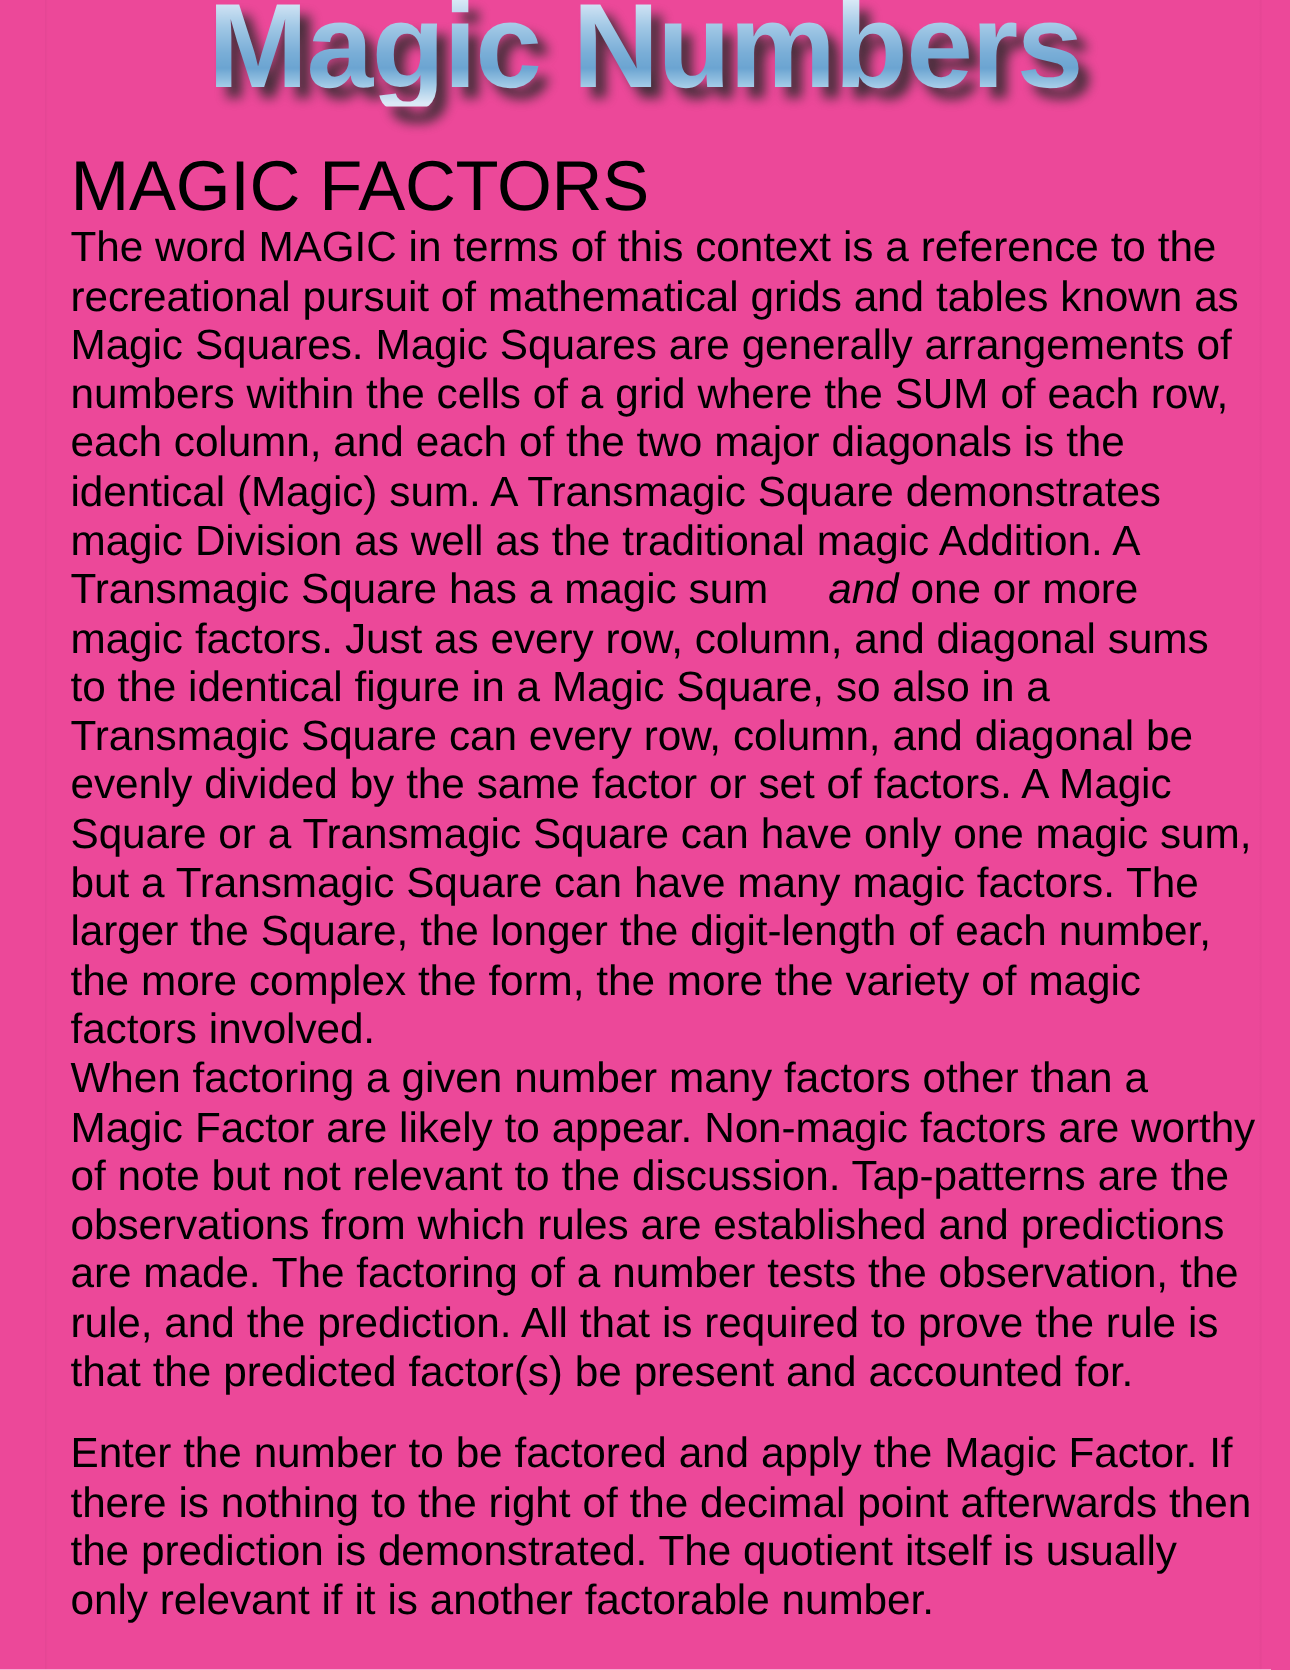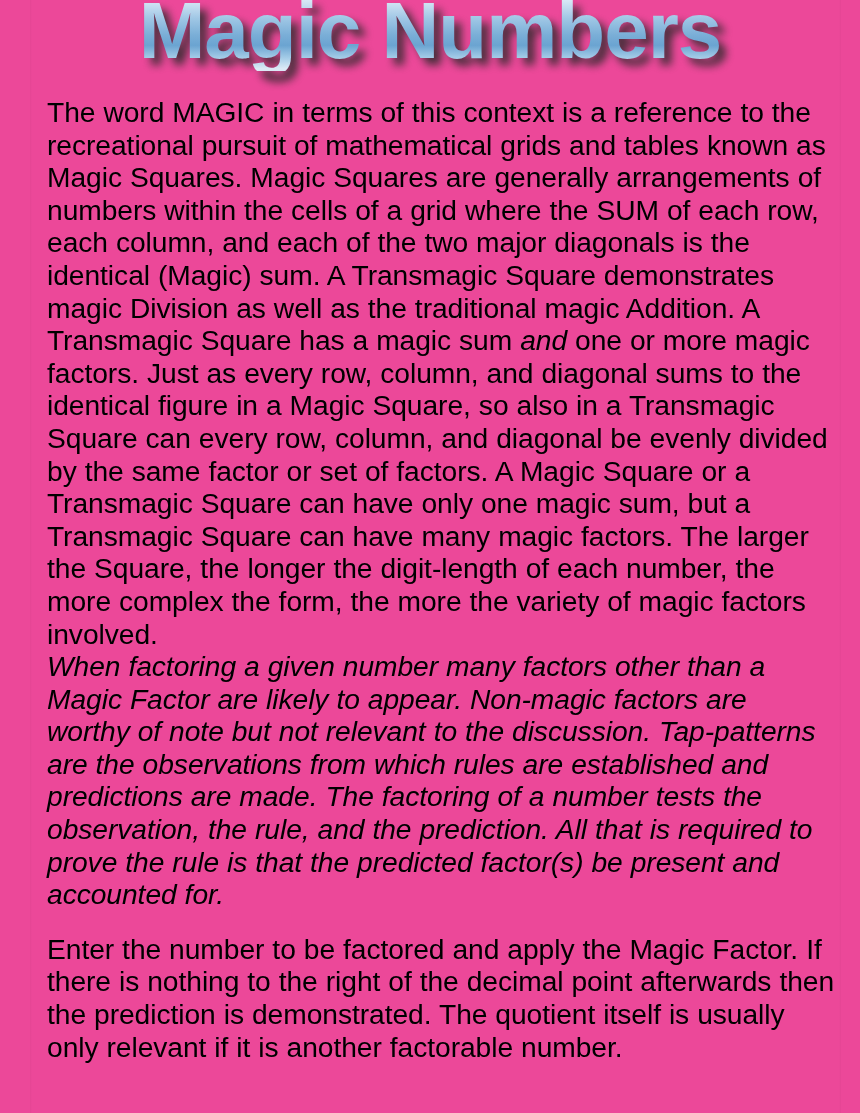--- a/index.html
+++ b/index.html
@@ -138,40 +138,42 @@
     letter-spacing: -0.05px;
     word-spacing: 0.2px;
     text-align: left;
   }
 
   p.par-gap {
     margin-top: 22px;
   }
 
   .par-1 { margin-top: 7px; }
-  .par-2 { margin-top: 9px; font-style: italic; }
+  .par-2 { margin-top: 9px; }
 
   em.italic-word {
+    margin-left: 32px;
   }
 </style>
 </head>
 <body>
 
 <div class="page">
 
   <div class="edge-artifact left"></div>
   <div class="edge-artifact right"></div>
 
   <div class="title-wrap">
     <div class="doc-title">
       <span class="shadow-layer">Magic Numbers</span>
       <span class="fill-layer">Magic Numbers</span>
     </div>
   </div>
 
+  <h2 class="section-heading heading-magic-factors">MAGIC FACTORS</h2>
 
   <div class="body-block">
     <p class="body-par par-1"><span>The word MAGIC in terms of this context is a reference to the recreational pursuit of mathematical grids and tables known as Magic Squares.  Magic Squares are generally arrangements of numbers within the cells of a grid where the SUM of each row, each column, and each of the two major diagonals is the identical (Magic) sum.  A Transmagic Square demonstrates magic Division as well as the traditional magic Addition. A Transmagic Square has a magic sum </span><em class="italic-word">and</em><span> one or more magic factors. Just as every row, column, and diagonal sums to the identical figure in a Magic Square, so also in a Transmagic Square can every row, column, and diagonal be evenly divided by the same factor or set of factors. A Magic Square or a Transmagic Square can have only one magic sum, but a Transmagic Square can have many magic factors. The larger the Square, the longer the digit-length of each number, the more complex the form, the more the variety of magic factors involved.</span></p>
   </div>
 
 
   <div class="body-block">
     <p class="body-par par-2">When factoring a given number many factors other than a Magic Factor are likely to appear.  Non-magic factors are worthy of note but not relevant to the discussion.  Tap-patterns are the observations from which rules are established and predictions are made.  The factoring of a number tests the observation, the rule, and the prediction.  All that is required to prove the rule is that the predicted factor(s) be present and accounted for.</p>
 
     <p class="body-par par-gap">Enter the number to be factored and apply the Magic Factor.  If there is nothing to the right of the decimal point afterwards then the prediction is demonstrated. The quotient itself is usually only relevant if it is another factorable number.</p>

